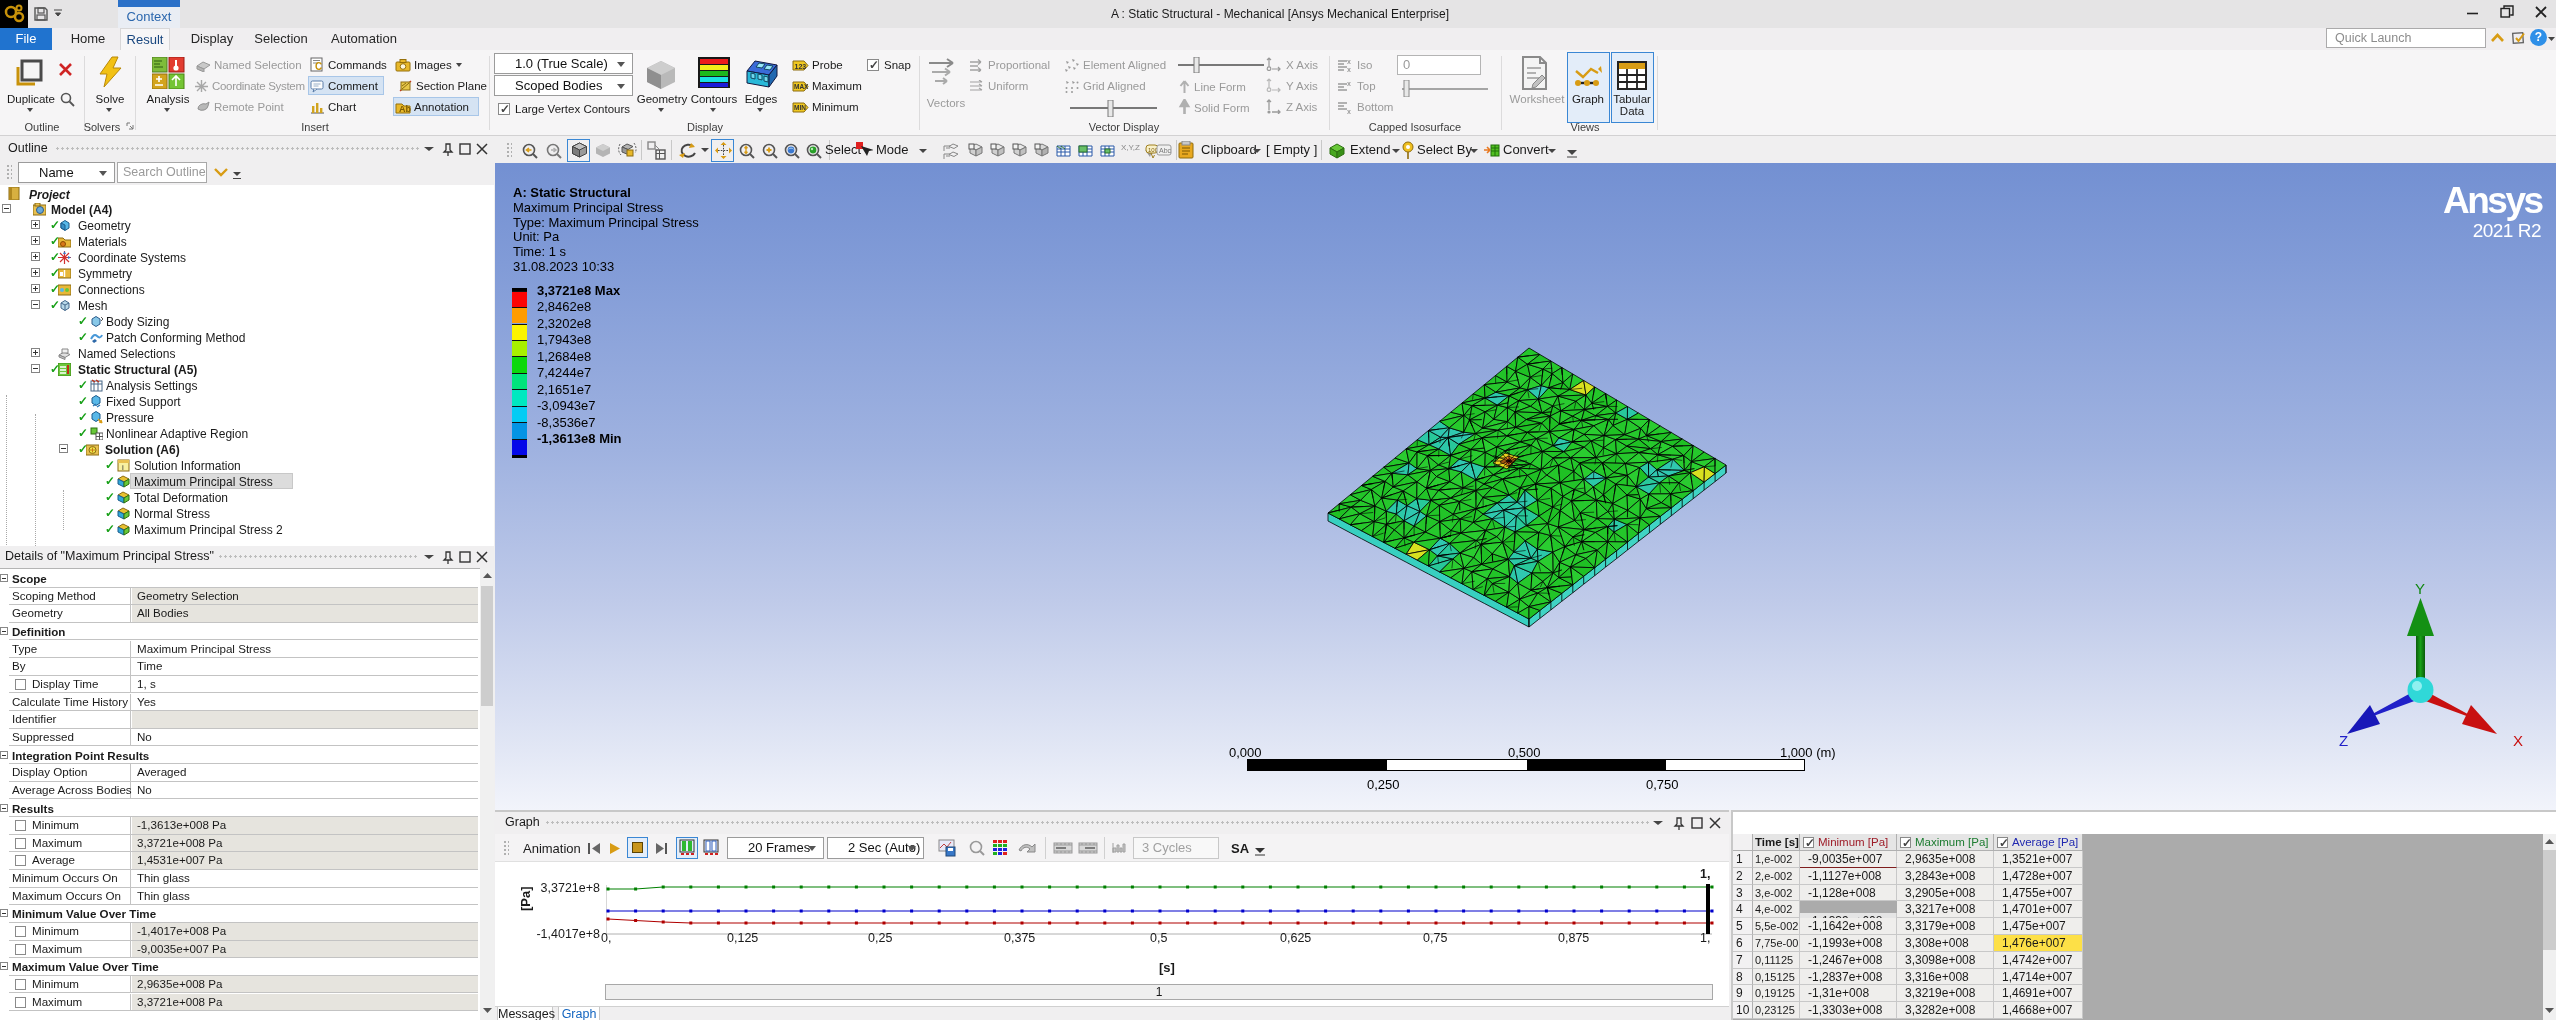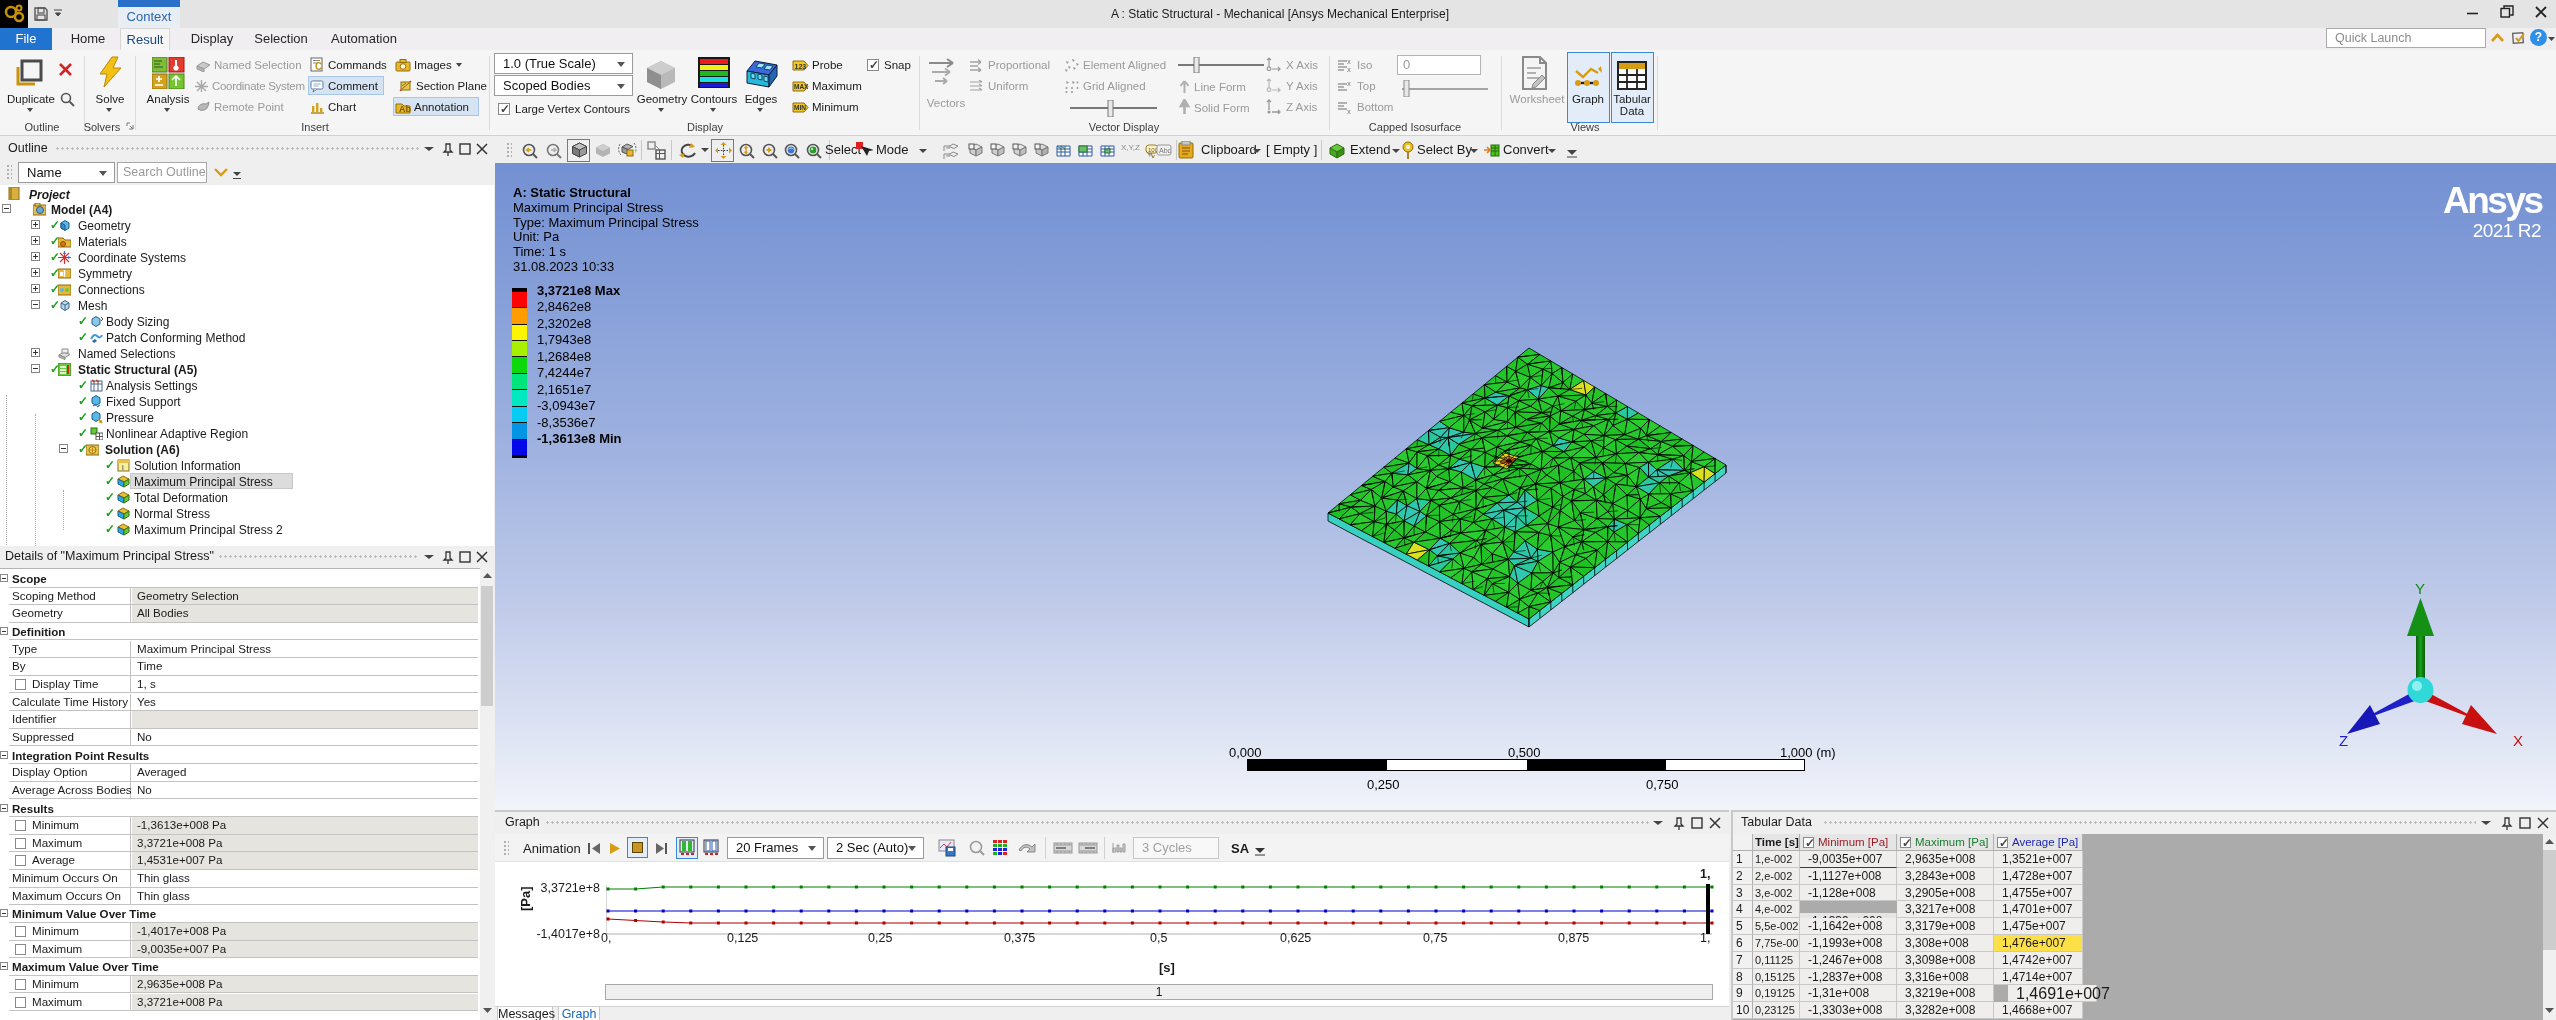--- a/index.html
+++ b/index.html
@@ -18,21 +18,21 @@
 #tab-result { background:#f7f6f7; border:1px solid #d8d7d8; border-bottom:none; color:#19477f; }
 
 #ribbon { left:0; top:50px; width:2556px; height:86px; background:#f6f5f6; border-bottom:1px solid #d2d1d2; }
 .gsep { position:absolute; top:6px; width:1px; height:74px; background:#dcdbdc; }
 .glabel { position:absolute; top:71px; height:13px; font-size:11px; color:#3c3c3c; text-align:center; line-height:13px; }
 .bigtxt { position:absolute; top:43px; height:12px; font-size:11.5px; text-align:center; line-height:12px; color:#1a1a1a; }
 .caret { position:absolute; width:0; height:0; border-left:3.5px solid transparent; border-right:3.5px solid transparent; border-top:4px solid #444; }
 .sitem { position:absolute; height:16px; line-height:16px; font-size:11.5px; color:#1a1a1a; white-space:nowrap; }
 .sitem .ic { display:inline-block; vertical-align:-3px; margin-right:3px; }
 .dis { color:#9a9a9a; }
-.combo { position:absolute; background:#fff; border:1px solid #9b9b9b; font-size:13px; line-height:19px; padding-left:8px; color:#111; }
+.combo { position:absolute; background:#fff; border:1px solid #9b9b9b; font-size:13px; line-height:19px; padding-left:20px; color:#111; }
 .combo:after { content:""; position:absolute; right:7px; top:8px; border-left:4px solid transparent; border-right:4px solid transparent; border-top:5px solid #555; }
 .hlite { background:#d5e3f3; }
 .selbox { position:absolute; border:1px solid #3a87d4; background:#e3edf9; }
 .cbx { display:inline-block; width:12px; height:12px; background:#fff; border:1px solid #8a8a8a; vertical-align:-2px; margin-right:5px; position:relative; }
 .cbx.on:after { content:"\2713"; position:absolute; left:1px; top:-3px; font-size:12px; font-weight:bold; color:#444; }
 
 .phead { position:absolute; height:22px; background:#f0eff0; font-size:12.5px; color:#1a1a1a; line-height:21px; }
 .phead .dots { position:absolute; top:8px; height:6px; background-image:radial-gradient(#bdbdbd 1px, transparent 1.1px); background-size:5px 5px; }
 
 #outline-head { left:0; top:138px; width:494px; }
@@ -2156,35 +2156,20 @@
   <div class="abs" style="left:1205px;top:119px;font-size:12.5px;">1,</div>
   <div class="abs" style="left:664px;top:148px;font-weight:bold;font-size:13px;">[s]</div>
   <div class="abs" style="left:110px;top:172px;width:1108px;height:16px;background:#efefef;border:1px solid #a8a8a8;text-align:center;line-height:14px;font-size:12px;">1</div>
   <div class="abs" style="left:0;top:194px;width:1234px;height:16px;background:#f0eff0;border-top:1px solid #d0d0d0;">
     <div class="abs" style="left:2px;top:0px;width:56px;height:16px;background:#fdfdfd;border:1px solid #c8c8c8;border-top:none;text-align:center;font-size:12.5px;line-height:15px;">Messages</div>
     <div class="abs" style="left:63px;top:0px;width:42px;height:16px;background:#fff;border:1px solid #c8c8c8;border-top:none;text-align:center;font-size:12.5px;line-height:15px;color:#1566c0;">Graph</div>
   </div>
 </div>
 
 <div class="abs" id="tabular-panel">
-  <div class="phead" style="left:0;top:0;width:823px;"><span style="padding-left:8px;">Tabular Data</span>
-    <div class="dots" style="left:90px;right:80px;"></div>
-    <svg class="abs" style="left:748px;top:8px" width="11" height="8">
-          <path d="M0 1l5 4 5-4z" fill="#444"></path>
-        </svg>
-    <svg class="abs" style="left:768px;top:5px" width="12" height="13">
-          <path d="M4 1h4v6l2 2H2l2-2zM6 9v4" stroke="#333" fill="none" stroke-width="1.3"></path>
-        </svg>
-    <svg class="abs" style="left:786px;top:5px" width="12" height="12">
-          <rect x="1" y="1" width="10" height="10" fill="none" stroke="#333" stroke-width="1.4"></rect>
-        </svg>
-    <svg class="abs" style="left:804px;top:5px" width="12" height="12">
-          <path d="M1 1l10 10M11 1L1 11" stroke="#333" stroke-width="1.5"></path>
-        </svg>
-  </div>
   <div class="abs" style="left:0;top:22px;width:810px;height:186px;background:#ababab;">
 <div class="abs" style="left:0;top:0;width:350px;height:17px;background:#e5e5e5;">
 <div class="abs" style="left:0;top:0;width:20px;height:17px;border-right:1px solid #b0b0b0;border-bottom:1px solid #b0b0b0;background:#f2f1f2;"></div>
 <div class="abs" style="left:20px;top:0;width:47px;height:17px;border-right:1px solid #b0b0b0;border-bottom:1px solid #b0b0b0;padding-left:2px;font-size:11.5px;line-height:16px;font-weight:bold;">Time [s]</div>
 <div class="abs" style="left:67px;top:0;width:97px;height:17px;border-right:1px solid #b0b0b0;border-bottom:1px solid #b0b0b0;font-size:12px;line-height:16px;"><span class="cbx on" style="width:11px;height:11px;margin:0 4px 0 3px;vertical-align:-2px;"></span><span style="color:#9e1c28;font-size:11.5px;">Minimum [Pa]</span></div>
 <div class="abs" style="left:164px;top:0;width:97px;height:17px;border-right:1px solid #b0b0b0;border-bottom:1px solid #b0b0b0;font-size:12px;line-height:16px;"><span class="cbx on" style="width:11px;height:11px;margin:0 4px 0 3px;vertical-align:-2px;"></span><span style="color:#1c7c30;font-size:11.5px;">Maximum [Pa]</span></div>
 <div class="abs" style="left:261px;top:0;width:89px;height:17px;border-right:1px solid #b0b0b0;border-bottom:1px solid #b0b0b0;font-size:12px;line-height:16px;"><span class="cbx on" style="width:11px;height:11px;margin:0 4px 0 3px;vertical-align:-2px;"></span><span style="color:#2028b0;font-size:11.5px;">Average [Pa]</span></div>
 </div>
 <div class="abs" style="left:0;top:17.0px;width:350px;height:16.8px;">
 <div class="abs" style="left:0;top:0;width:20px;height:16.8px;background:#f2f1f2;border-right:1px solid #b0b0b0;border-bottom:1px solid #c8c8c8;font-size:12px;line-height:17px;padding-left:3px;">1</div>
@@ -2240,21 +2225,21 @@
 <div class="abs" style="left:20px;top:0;width:47px;height:16.8px;background:#efeeec;border-right:1px solid #c8c8c8;border-bottom:1px solid #c8c8c8;font-size:11px;line-height:17px;padding-left:2px;overflow:hidden;">0,15125</div>
 <div class="abs" style="left:67px;top:0;width:97px;height:16.8px;background:#efeeec;border-right:1px solid #c8c8c8;border-bottom:1px solid #c8c8c8;font-size:12px;line-height:17px;padding-left:8px;">-1,2837e+008</div>
 <div class="abs" style="left:164px;top:0;width:97px;height:16.8px;background:#efeeec;border-right:1px solid #c8c8c8;border-bottom:1px solid #c8c8c8;font-size:12px;line-height:17px;padding-left:8px;">3,316e+008</div>
 <div class="abs" style="left:261px;top:0;width:89px;height:16.8px;background:#efeeec;border-right:1px solid #c8c8c8;border-bottom:1px solid #c8c8c8;font-size:12px;line-height:17px;padding-left:8px;">1,4714e+007</div>
 </div>
 <div class="abs" style="left:0;top:151.4px;width:350px;height:16.8px;">
 <div class="abs" style="left:0;top:0;width:20px;height:16.8px;background:#f2f1f2;border-right:1px solid #b0b0b0;border-bottom:1px solid #c8c8c8;font-size:12px;line-height:17px;padding-left:3px;">9</div>
 <div class="abs" style="left:20px;top:0;width:47px;height:16.8px;background:#efeeec;border-right:1px solid #c8c8c8;border-bottom:1px solid #c8c8c8;font-size:11px;line-height:17px;padding-left:2px;overflow:hidden;">0,19125</div>
 <div class="abs" style="left:67px;top:0;width:97px;height:16.8px;background:#efeeec;border-right:1px solid #c8c8c8;border-bottom:1px solid #c8c8c8;font-size:12px;line-height:17px;padding-left:8px;">-1,31e+008</div>
 <div class="abs" style="left:164px;top:0;width:97px;height:16.8px;background:#efeeec;border-right:1px solid #c8c8c8;border-bottom:1px solid #c8c8c8;font-size:12px;line-height:17px;padding-left:8px;">3,3219e+008</div>
-<div class="abs" style="left:261px;top:0;width:89px;height:16.8px;background:#efeeec;border-right:1px solid #c8c8c8;border-bottom:1px solid #c8c8c8;font-size:16px;line-height:17px;padding-left:8px;margin-left:14px;">1,4691e+007</div>
+<div class="abs" style="left:261px;top:0;width:89px;height:16.8px;background:#efeeec;border-right:1px solid #c8c8c8;border-bottom:1px solid #c8c8c8;font-size:12px;line-height:17px;padding-left:8px;">1,4691e+007</div>
 </div>
 <div class="abs" style="left:0;top:168.2px;width:350px;height:16.8px;">
 <div class="abs" style="left:0;top:0;width:20px;height:16.8px;background:#f2f1f2;border-right:1px solid #b0b0b0;border-bottom:1px solid #c8c8c8;font-size:12px;line-height:17px;padding-left:3px;">10</div>
 <div class="abs" style="left:20px;top:0;width:47px;height:16.8px;background:#efeeec;border-right:1px solid #c8c8c8;border-bottom:1px solid #c8c8c8;font-size:11px;line-height:17px;padding-left:2px;overflow:hidden;">0,23125</div>
 <div class="abs" style="left:67px;top:0;width:97px;height:16.8px;background:#efeeec;border-right:1px solid #c8c8c8;border-bottom:1px solid #c8c8c8;font-size:12px;line-height:17px;padding-left:8px;">-1,3303e+008</div>
 <div class="abs" style="left:164px;top:0;width:97px;height:16.8px;background:#efeeec;border-right:1px solid #c8c8c8;border-bottom:1px solid #c8c8c8;font-size:12px;line-height:17px;padding-left:8px;">3,3282e+008</div>
 <div class="abs" style="left:261px;top:0;width:89px;height:16.8px;background:#efeeec;border-right:1px solid #c8c8c8;border-bottom:1px solid #c8c8c8;font-size:12px;line-height:17px;padding-left:8px;">1,4668e+007</div>
 </div>
   </div>
   <div class="abs" style="left:810px;top:22px;width:13px;height:186px;background:#f0f0f0;">

